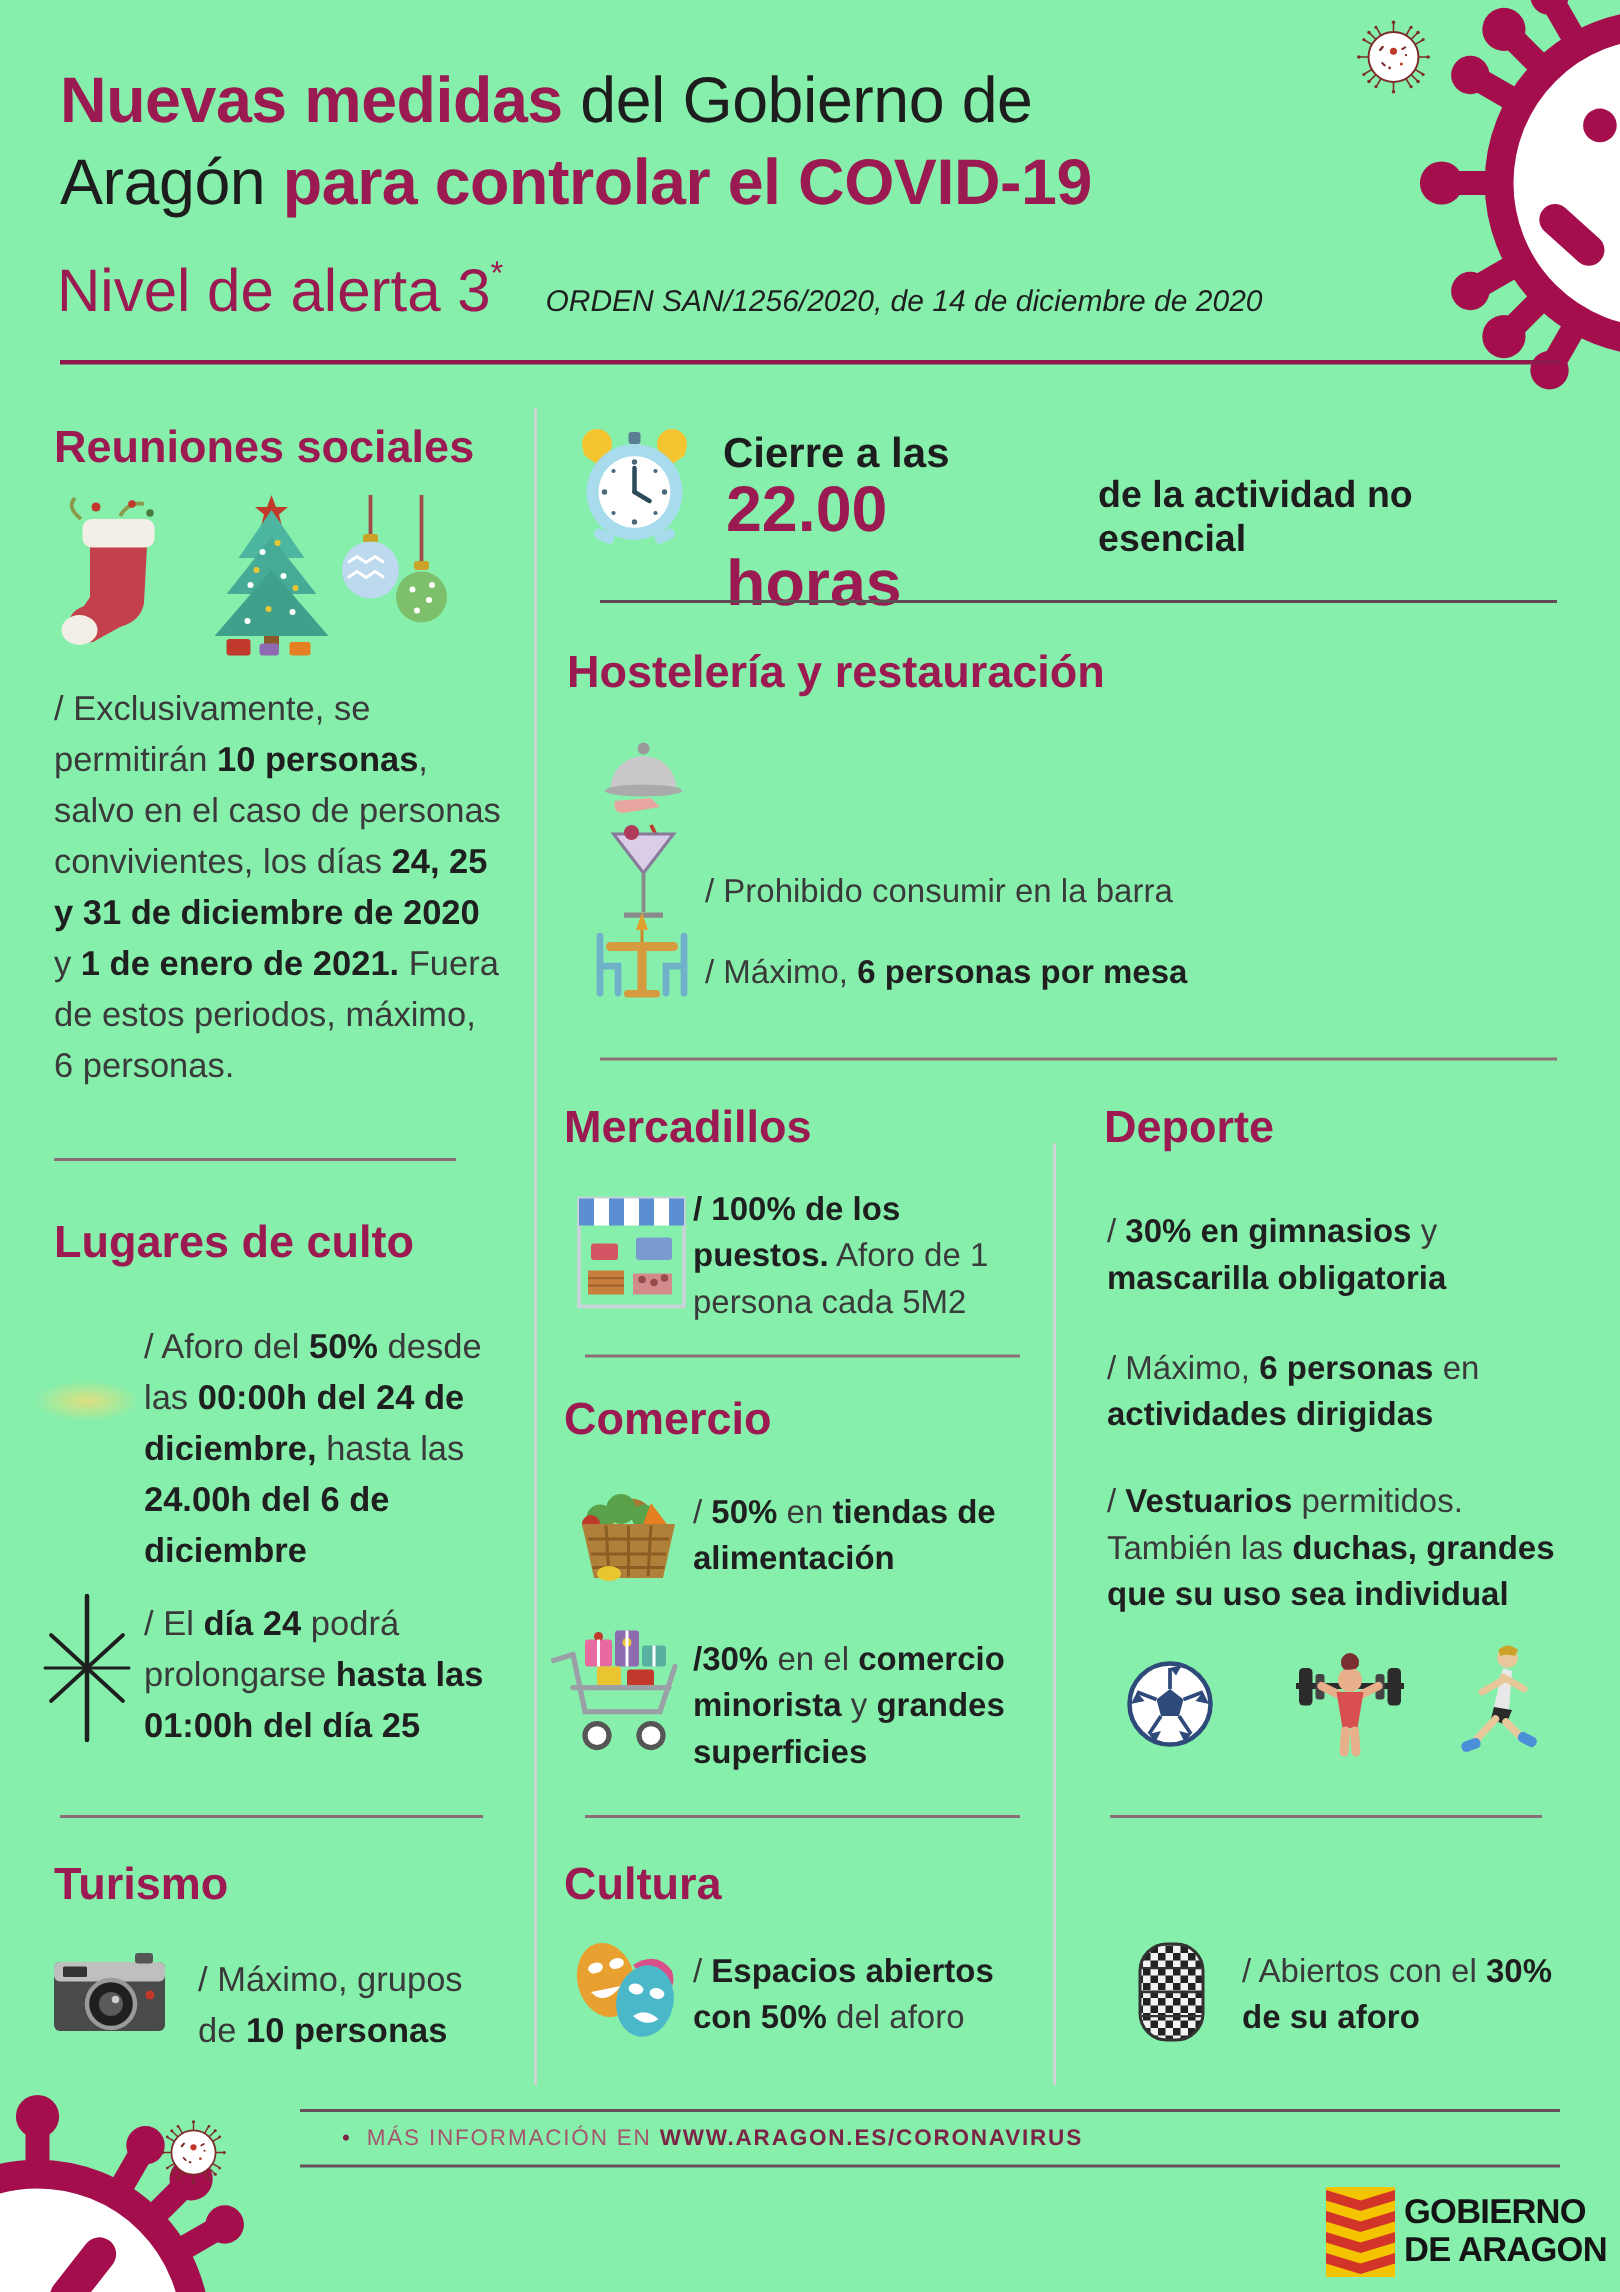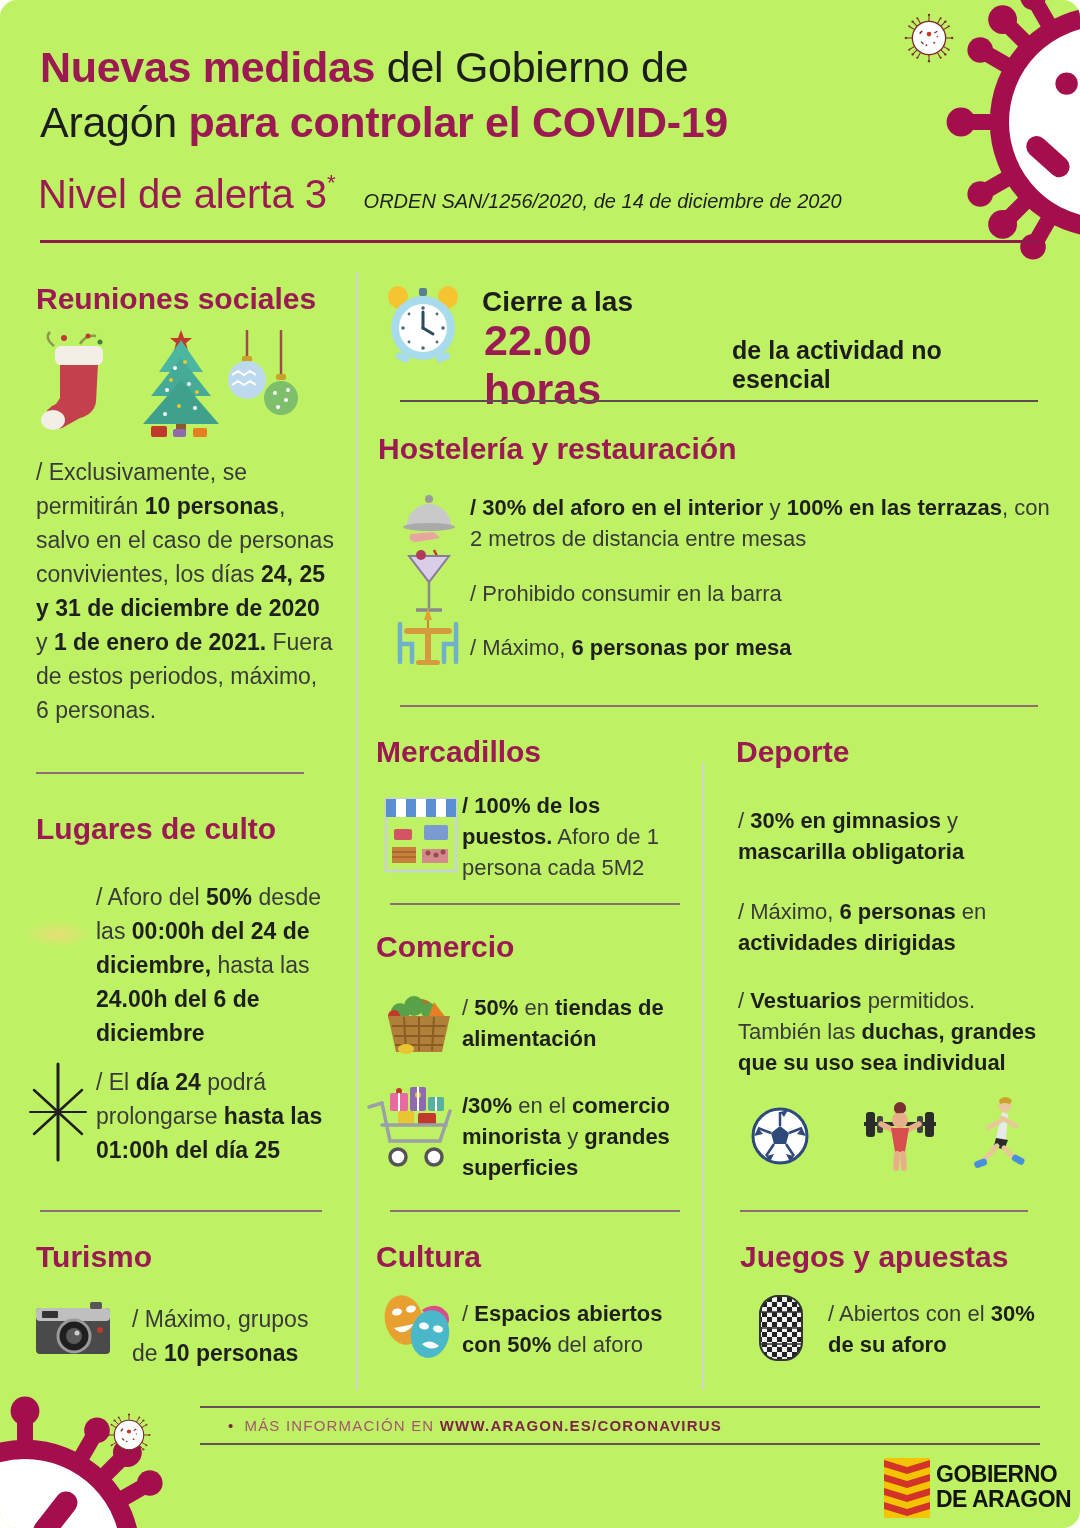--- a/index.html
+++ b/index.html
@@ -5,22 +5,22 @@
   :root{
     --maroon:#9c1a52;
     --maroon-dark:#8e1a4e;
     --ink:#222222;
     --body:#3a3a3a;
     --line:#8d6e76;
     --gray-line:#d2d2d2;
   }
   html,body{margin:0;padding:0;background:#ffffff;}
   .page{
-    position:relative;width:1080px;height:1528px;background:#bef264;
-    overflow:hidden;font-family:"Liberation Sans",sans-serif;border-radius:17px;
+    position:relative;width:1080px;height:1528px;background:#86efac;
+    overflow:hidden;font-family:"Liberation Sans",sans-serif;
     -webkit-font-smoothing:antialiased;
   }
   .abs{position:absolute;}
   
   .title{font-size:43px;line-height:55px;font-weight:500;color:#1d1d1d;letter-spacing:-0.3px;}
   .title .b{font-weight:800;}
   .title .m{color:var(--maroon);}
   .alert{font-size:40px;color:var(--maroon);font-weight:400;text-align:center;}
   .alert sup{font-size:22px;position:relative;top:-4px;}
   .orden{font-size:20px;font-style:italic;font-weight:400;color:#1f1f1f;}
@@ -31,21 +31,21 @@
   .runs .b{font-weight:700;color:#1f1f1f;}
   .t23{font-size:23px;line-height:34px;}
   .t22{font-size:22px;line-height:31px;}
   
   .sline{height:2px;background:var(--line);}
   .headrule{height:3px;background:var(--maroon-dark);}
   .vline{width:2px;background:var(--gray-line);}
   .footline{height:2px;background:#66505a;}
   
   .closure-lead{font-size:28px;font-weight:700;color:#1d1d1d;}
-  .closure-row{display:flex;align-items:center;gap:14px;}
+  .closure-row{display:flex;align-items:flex-start;gap:14px;}
   .closure-time{font-size:43px;font-weight:800;color:var(--maroon);}
   .closure-suffix{font-size:25px;font-weight:700;color:#1d1d1d;}
   
   .footinfo{font-size:15px;letter-spacing:1.2px;color:#a5566f;font-weight:400;}
   .footinfo .url{font-weight:700;color:#7c2446;text-align:center;}
   .footinfo .dot{color:#7c2446;margin-right:10px;}
   .logotext{font-size:23px;line-height:25px;font-weight:800;color:#141414;letter-spacing:-0.5px;}
   .glow{background:radial-gradient(ellipse at center,rgba(238,220,120,0.85) 0%,rgba(255,255,255,0) 70%);}
   .icon{display:block;}
 </style>
@@ -334,21 +334,20 @@
   <div class="abs h2" style="left:378px;top:432px">Hostelería y restauración</div>
 
   <span class="icon abs" style="left:400px;top:490px">
     <svg width="58" height="56" viewBox="0 0 58 56">
       <circle cx="29" cy="9" r="4" fill="#9a9a9a"></circle>
       <path d="M7 36 A22 22 0 0 1 51 36 Z" fill="#c9c9c9"></path>
       <ellipse cx="29" cy="37" rx="26" ry="4" fill="#aaaaaa"></ellipse>
       <path d="M10 44 L34 42 L40 48 L16 52 Q8 52 10 44 Z" fill="#e8a6a0"></path>
     </svg>
   </span>
-  <div class="abs runs t22" style="left:470px;top:492px;width:580px"><span class="b">/ 30% del aforo en el interior</span><span class=""> y </span><span class="b">100% en las terrazas</span><span class="">, con 2 metros de distancia entre mesas</span></div>
 
   <span class="icon abs" style="left:406px;top:548px">
     <svg width="46" height="70" viewBox="0 0 46 70">
       <line x1="28" y1="2" x2="35" y2="16" stroke="#c0392b" stroke-width="2.5"></line>
       <polygon points="3,8 43,8 23,34" fill="#d9cde8" stroke="#8a7a9a" stroke-width="2"></polygon>
       <circle cx="15" cy="7" r="5" fill="#b03a5a"></circle>
       <line x1="23" y1="34" x2="23" y2="60" stroke="#8a8a8a" stroke-width="2.5"></line>
       <line x1="10" y1="62" x2="36" y2="62" stroke="#8a8a8a" stroke-width="3.5"></line>
     </svg>
   </span>
@@ -547,21 +546,20 @@
         <line x1="32" y1="52" x2="42" y2="62"></line>
           <line x1="25" y1="50" x2="12" y2="64"></line>
       </g>
       <rect x="40" y="60" width="13" height="7" rx="3" fill="#4a90d9" transform="rotate(28 46 63)"></rect>
       <rect x="2" y="64" width="13" height="7" rx="3" fill="#4a90d9" transform="rotate(-20 8 67)"></rect>
     </svg>
   </span>
 
   <div class="abs sline" style="left:740px;top:1210px;width:288px"></div>
 
-  <div class="abs h2" style="left:740px;top:1240px">Juegos y apuestas</div>
   <span class="icon abs" style="left:752px;top:1292px">
     <svg width="58" height="72" viewBox="0 0 58 72">
       <defs>
         <pattern id="checker" width="10" height="10" patternUnits="userSpaceOnUse">
           <rect width="10" height="10" fill="#f2f2f2"></rect>
           <rect width="5" height="5" fill="#222222"></rect>
           <rect x="5" y="5" width="5" height="5" fill="#222222"></rect>
         </pattern>
       </defs>
       <rect x="8" y="4" width="42" height="64" rx="18" fill="url(#checker)" stroke="#333333" stroke-width="2"></rect>

